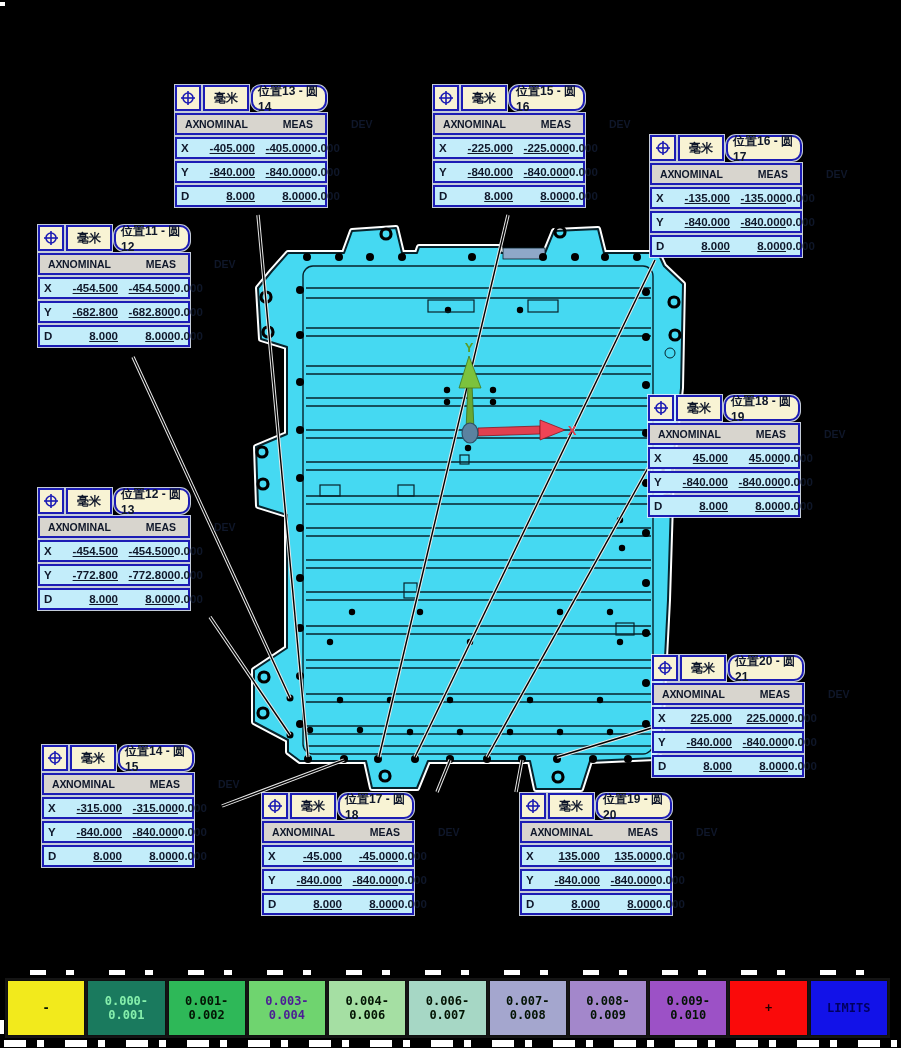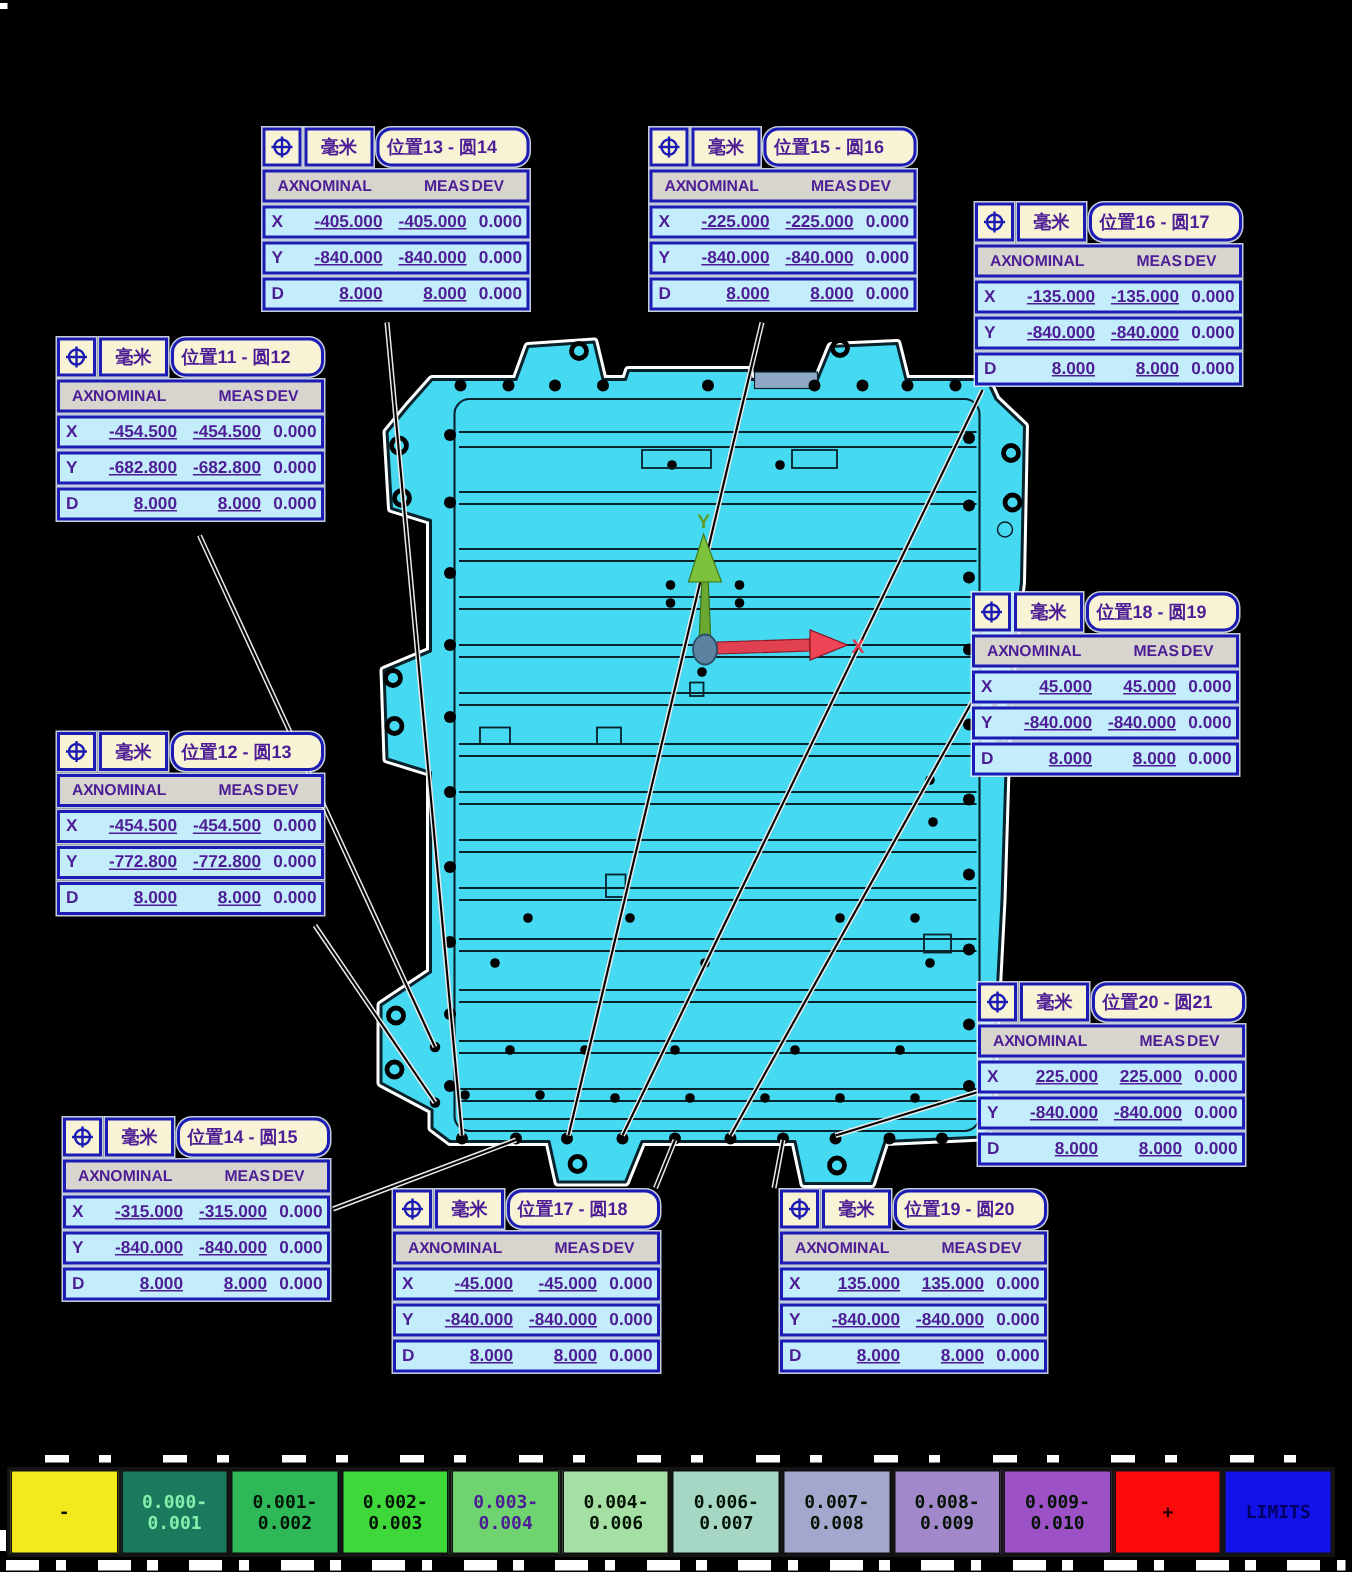--- a/index.html
+++ b/index.html
@@ -1,34 +1,34 @@
 <!DOCTYPE html>
 <html style="--part-fill: #45d9f2; --part-line: #07222b; --part-glow: #ffffff; --box-border: #1c1cb4; --box-header-bg: #f8f3d4; --box-colhead-bg: #d8d5ce; --box-row-bg: #c3edfa; --axis-x-color: #e03c4c; --axis-y-color: #5a9e28; --background: #000000;"><head>
 <meta charset="utf-8">
 <style>
   html,body{margin:0;padding:0;background:#000;}
   .stage{position:relative;width:901px;height:1048px;background:#000;overflow:hidden;
          font-family:"Liberation Sans","DejaVu Sans",sans-serif;}
   svg text{font-family:"Liberation Sans","DejaVu Sans",sans-serif;}
 
   
-  .callout{position:absolute;width:178px;font-weight:bold;color:#4c1d95;z-index:5;}
+  .callout{position:absolute;width:152px;font-weight:bold;color:#0f172a;z-index:5;}
   .c-head{display:flex;gap:2px;margin-bottom:2px;}
   .c-cell{background:var(--box-header-bg,#f8f3d4);border:2px solid var(--box-border,#1c1cb4);
           box-sizing:border-box;box-shadow:0 0 0 1px rgba(230,240,255,.85);}
   .c-icon{width:26px;height:26px;display:flex;align-items:center;justify-content:center;}
   .c-unit{width:46px;height:26px;display:flex;align-items:center;justify-content:center;font-size:12px;}
   .c-title{flex:1;height:26px;display:flex;align-items:center;padding-left:5px;font-size:12px;letter-spacing:0;border-radius:10px;}
   .c-colhead{display:grid;grid-template-columns:22px 60px 54px 1fr;align-items:center;height:22px;
              background:var(--box-colhead-bg,#d8d5ce);border:2px solid var(--box-border,#1c1cb4);
              box-sizing:border-box;font-size:10.5px;margin-bottom:2px;box-shadow:0 0 0 1px rgba(230,240,255,.85);}
   .c-colhead .t-ax{padding-left:8px;text-align:left;}
   .c-colhead .t-nom{text-align:left;}
   .c-colhead .t-meas{text-align:right;}
-  .c-colhead .t-dev{text-align:right;padding-right:15px;}
+  .c-colhead .t-dev{text-align:right;padding-right:15px;margin-left:38px;}
   .c-row{display:grid;grid-template-columns:20px 58px 56px 1fr;align-items:center;height:22px;
          background:var(--box-row-bg,#c3edfa);border:2px solid var(--box-border,#1c1cb4);
          box-sizing:border-box;font-size:11.5px;margin-bottom:2px;box-shadow:0 0 0 1px rgba(230,240,255,.85);}
   .c-row .t-l{padding-left:4px;}
   .c-row .t-v1,.c-row .t-v2{text-align:right;text-decoration:underline;}
   .c-row .t-v3{text-align:right;padding-right:3px;}
 
   
   #legend{position:absolute;left:5px;top:978px;width:881px;height:56px;display:flex;gap:2px;
           background:#141414;border:2px solid #141414;z-index:6;}
@@ -628,22 +628,20 @@
   </div>
 </div>
 </div>
 
   <div id="legend">
       <div class="lg-cell" style="background: rgb(242, 234, 28); color: rgb(4, 20, 4);">-</div>
       <div class="lg-cell" style="background: rgb(26, 122, 94); color: #86efac;">0.000-
 0.001</div>
       <div class="lg-cell" style="background: rgb(46, 184, 88); color: rgb(4, 20, 4);">0.001-
 0.002</div>
-      <div class="lg-cell" style="background: rgb(63, 216, 58); color: rgb(4, 20, 4);">0.002-
-0.003</div>
       <div class="lg-cell" style="background: rgb(111, 212, 111); color: #4c1d95;">0.003-
 0.004</div>
       <div class="lg-cell" style="background: rgb(165, 223, 163); color: rgb(4, 20, 4);">0.004-
 0.006</div>
       <div class="lg-cell" style="background: rgb(166, 215, 197); color: rgb(4, 20, 4);">0.006-
 0.007</div>
       <div class="lg-cell" style="background: rgb(164, 166, 206); color: rgb(4, 20, 4);">0.007-
 0.008</div>
       <div class="lg-cell" style="background: rgb(163, 135, 203); color: rgb(4, 20, 4);">0.008-
 0.009</div>

